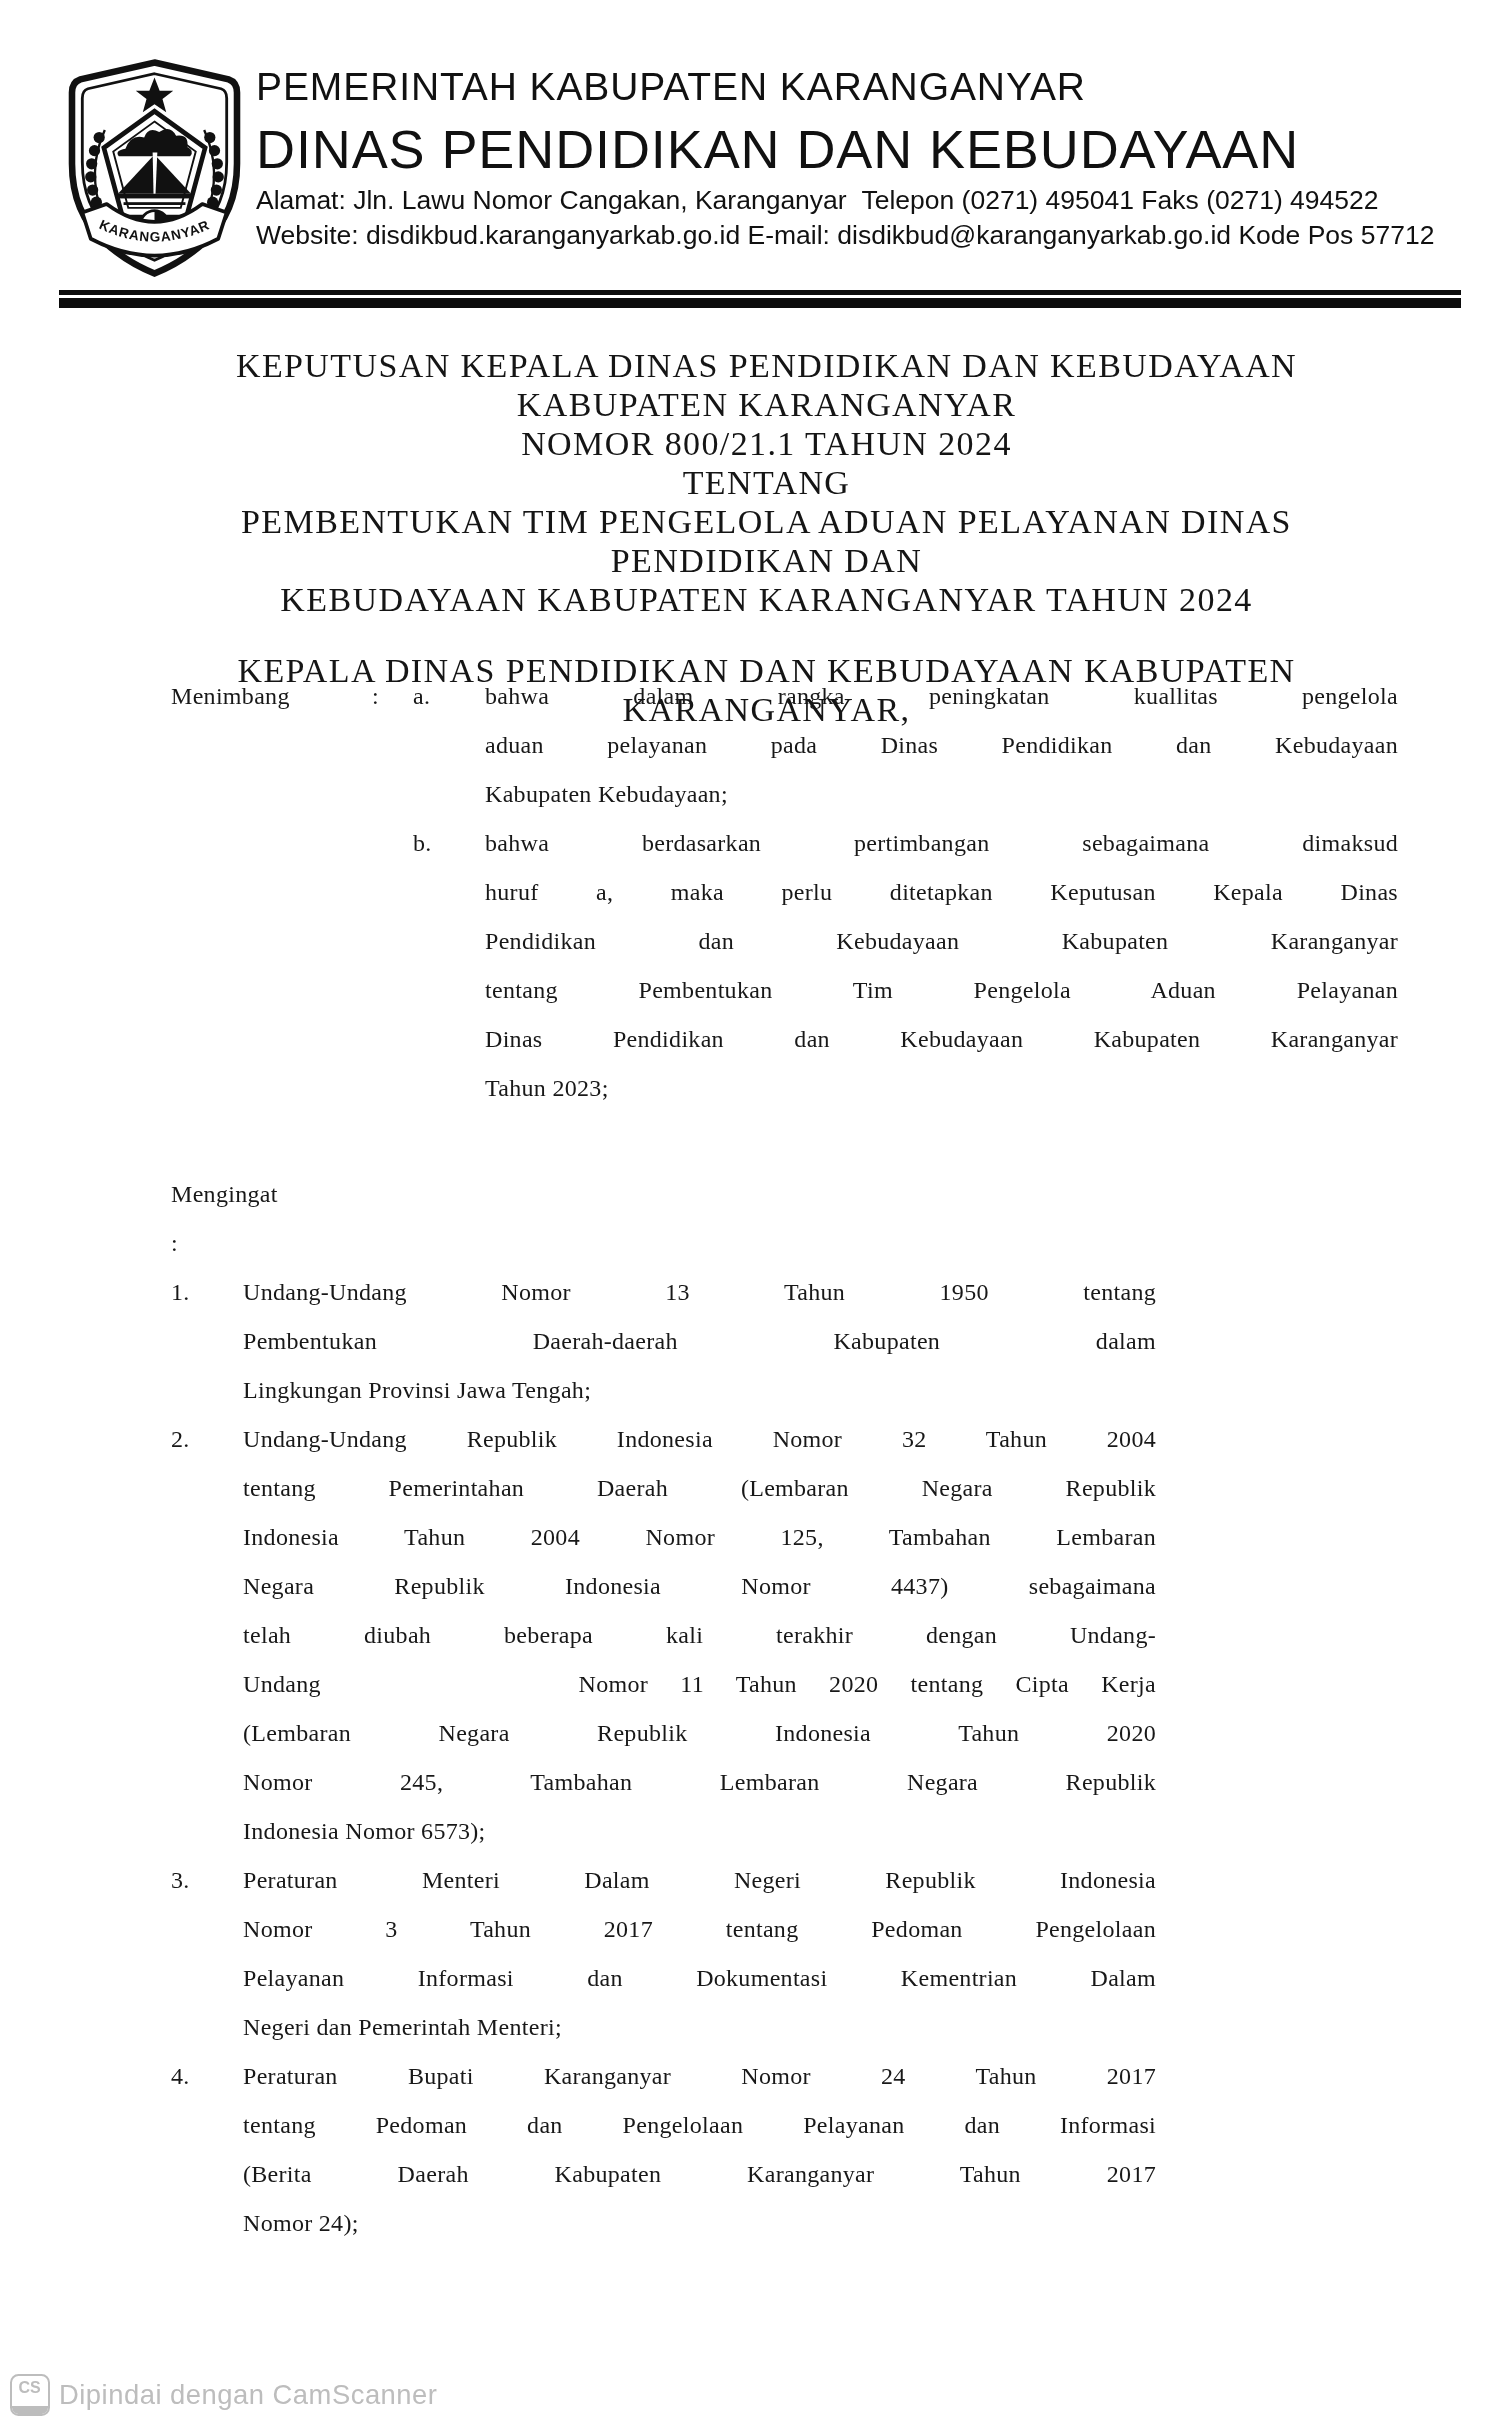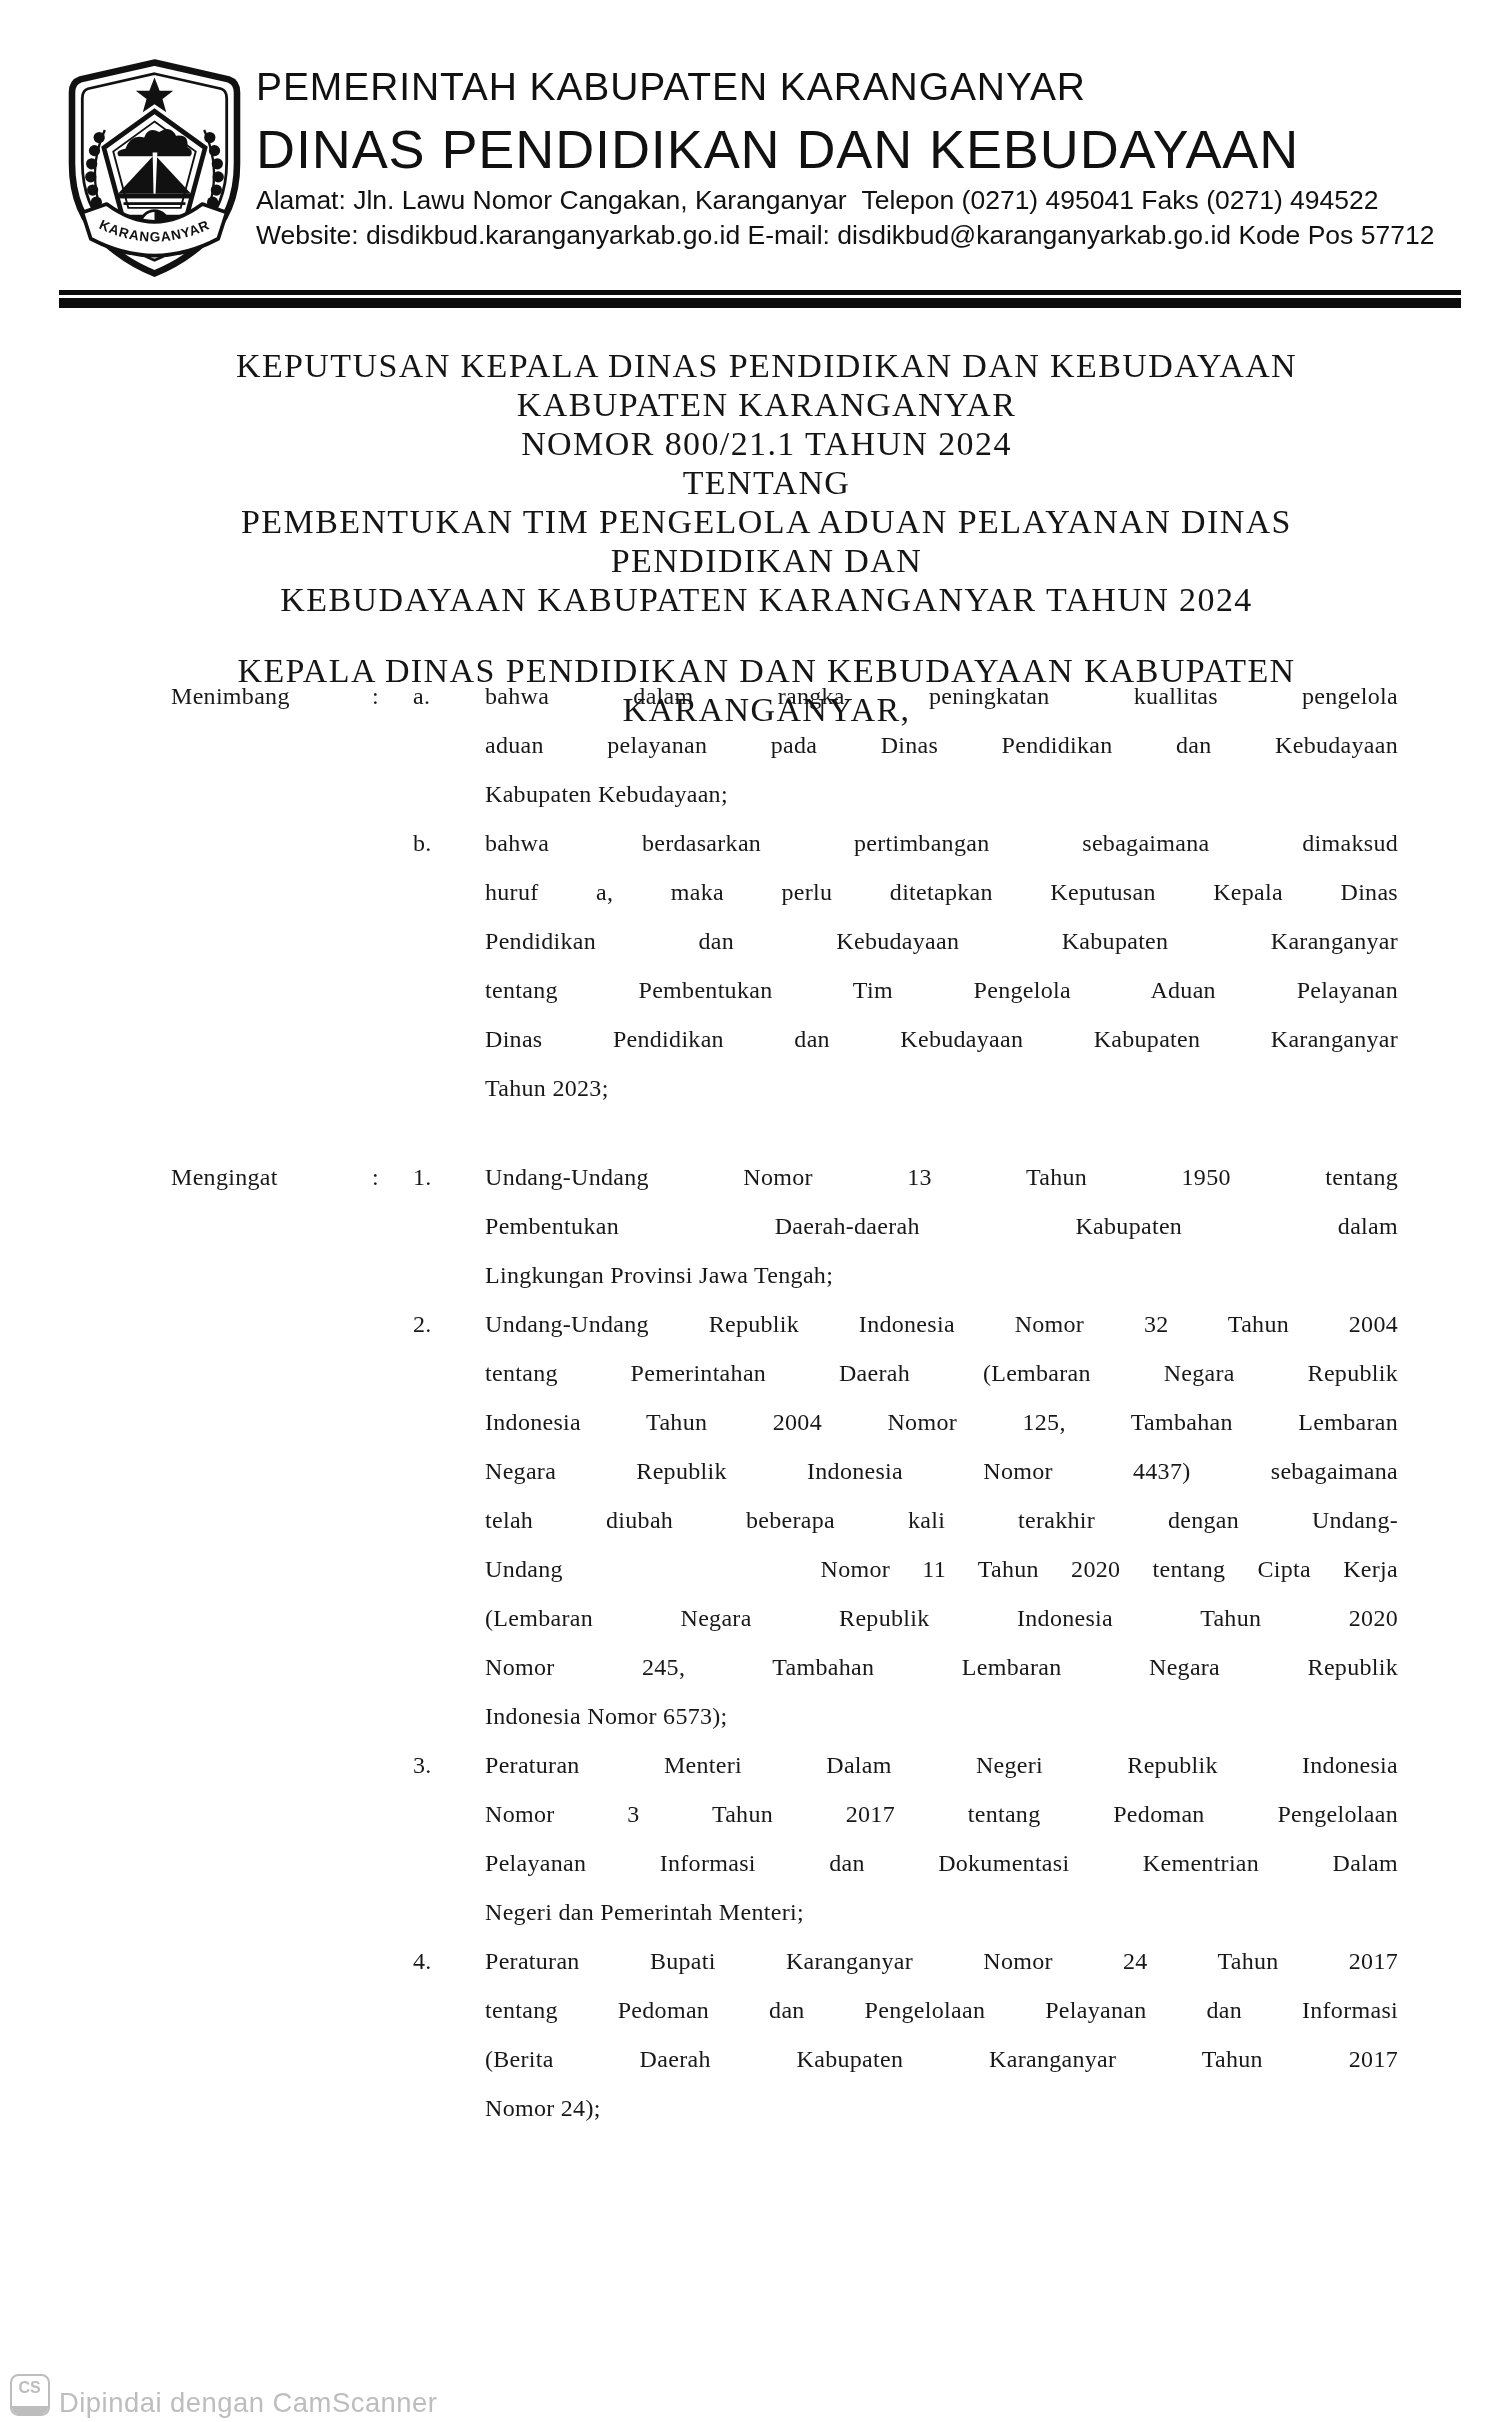--- a/index.html
+++ b/index.html
@@ -44,37 +44,37 @@
   }
   .section{display:flex;align-items:flex-start;}
   .sec-label{width:201px;flex:none;}
   .sec-colon{width:41px;flex:none;}
   .items{flex:none;width:985px;}
   .item{display:flex;align-items:flex-start;}
   .marker{width:72px;flex:none;}
   .lines{flex:none;width:913px;}
   .bl{white-space:nowrap;}
   .jf{white-space:normal;text-align:justify;text-align-last:justify;}
-  .sec-mengingat{margin-top:40px;}
+  .sec-mengingat{margin-top:57px;flex-direction:column;}
   
   .cs-badge{
     position:absolute;left:9.5px;top:2374px;width:40px;height:42px;
     border:2.8px solid var(--gray);border-radius:8.5px;box-sizing:border-box;
     font-family:"Liberation Sans", sans-serif;
     color:var(--gray);overflow:hidden;
   }
   .cs-badge .cs-letters{
     display:block;text-align:center;font-weight:bold;font-size:16px;line-height:24.6px;
     letter-spacing:0;
   }
   .cs-badge .cs-bar{position:absolute;left:0;right:0;bottom:0;height:8.5px;background:var(--gray);}
   .cs-note{
     position:absolute;left:59px;top:2379px;
     font-family:"Liberation Sans", sans-serif;
-    font-size:27.4px;color:var(--gray);letter-spacing:0.5px;margin-top:8px;
+    font-size:27.4px;color:var(--gray);letter-spacing:0.5px;
   }
 </style>
 </head>
 <body>
 
 <div class="page">
 
   <svg class="emblem" viewBox="0 0 210 240" xmlns="http://www.w3.org/2000/svg" aria-hidden="true">
 
     <path d="M105,8 L184,26 Q193,29 193,40 L193,116 Q193,168 159,199 Q135,221 105,233 Q75,221 51,199 Q17,168 17,116 L17,40 Q17,29 26,26 Z" fill="#ffffff" stroke="#111111" stroke-width="7"></path>

